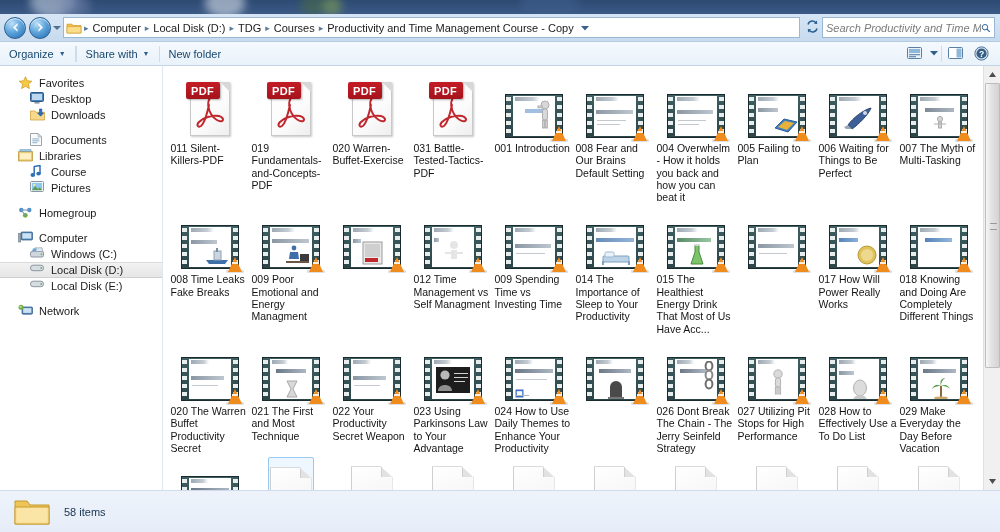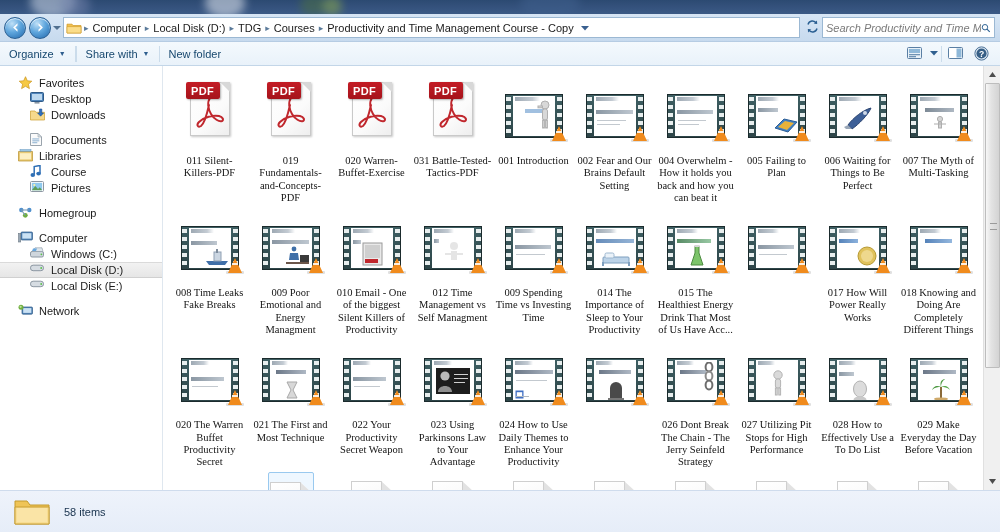--- a/index.html
+++ b/index.html
@@ -95,22 +95,22 @@
   .nav-row.sel { background: linear-gradient(180deg,#f2f2f2,#e6e6e6); border-top:1px solid #dadada; border-bottom:1px solid #d0d0d0; }
   .nav-ico { width: 16px; height: 15px; flex:0 0 auto; position: relative; }
 
   
   .fileview { flex: 1 1 auto; position: relative; background: #fff; overflow: hidden; }
   .grid { position: absolute; left: 0; top: 0; right: 17px; bottom: 0; padding: 6px 0 0 6px; }
   .row { display: flex; }
   .cell { width: 81px; flex: 0 0 auto; padding: 3px 2px 0 2px; display: flex;
           flex-direction: column; align-items: center; }
   .thumb-wrap { height: 62px; display:flex; align-items:flex-end; justify-content:center; width: 100%; }
-  .label { margin-top: 16px; text-align: center; font-size: 10.5px; line-height: 12.3px;
-           color: #141414; width: 78px; word-wrap: break-word; font-family: Liberation Serif, serif; }
+  .label { margin-top: 3px; font-size: 10.5px; line-height: 12.3px;
+           color: #141414; width: 78px; word-wrap: break-word; }
   .cell.selected .sel-box {
     border: 1px solid #99c9ef; background: rgba(205,232,255,.35); border-radius: 2px;
   }
   .sel-box { padding: 1px; }
 
   
   .pdf-icon { width: 48px; height: 58px; position: relative; }
   .pdf-page {
     position: absolute; left: 4px; top: 2px; width: 40px; height: 54px;
     background: linear-gradient(135deg,#ffffff 0%, #fbfbfb 60%, #eeeeee 100%);
@@ -585,21 +585,21 @@
                 <div class="slide-sub" style="left:2px;top:14px;width:90%"></div>
                 <div class="slide-line" style="top:24px;width:70%"></div>
                 <div class="slide-line" style="top:28px;width:55%"></div>
               </div>
               <div class="cone-b"></div>
                   <div class="cone"></div>
                   <div class="cone-s1"></div>
             </div>
           </div>
             </div>
-          <div class="label">002 Fear and Our Brains Default Setting</div>
+          <div class="label">008 Fear and Our Brains Default Setting</div>
         </div>
 
         <div class="cell">
           <div class="sel-box">
               <div class="thumb-wrap">
             <div class="vid">
               <div class="vid-strip"></div>
               <div class="perf" style="left:1px;top:3px"></div>
                   <div class="perf" style="left:1px;top:11px"></div>
               <div class="perf" style="left:1px;top:19px"></div>
@@ -812,21 +812,20 @@
                   <rect x="3" y="3" width="15" height="13" fill="#cfcfcf"></rect>
                   <rect x="3" y="17" width="13" height="4" fill="#c0272d"></rect>
                 </svg>
               </div>
               <div class="cone-b"></div>
                   <div class="cone"></div>
                   <div class="cone-s1"></div>
             </div>
           </div>
             </div>
-          <div class="label">010 Email - One of the biggest Silent Killers of Productivity</div>
         </div>
         <div class="cell">
           <div class="sel-box">
               <div class="thumb-wrap">
             <div class="vid">
               <div class="vid-strip"></div>
               <div class="perf" style="left:1px;top:3px"></div>
                   <div class="perf" style="left:1px;top:11px"></div>
                   <div class="perf" style="left:1px;top:19px"></div>
                   <div class="perf" style="left:1px;top:27px"></div>

